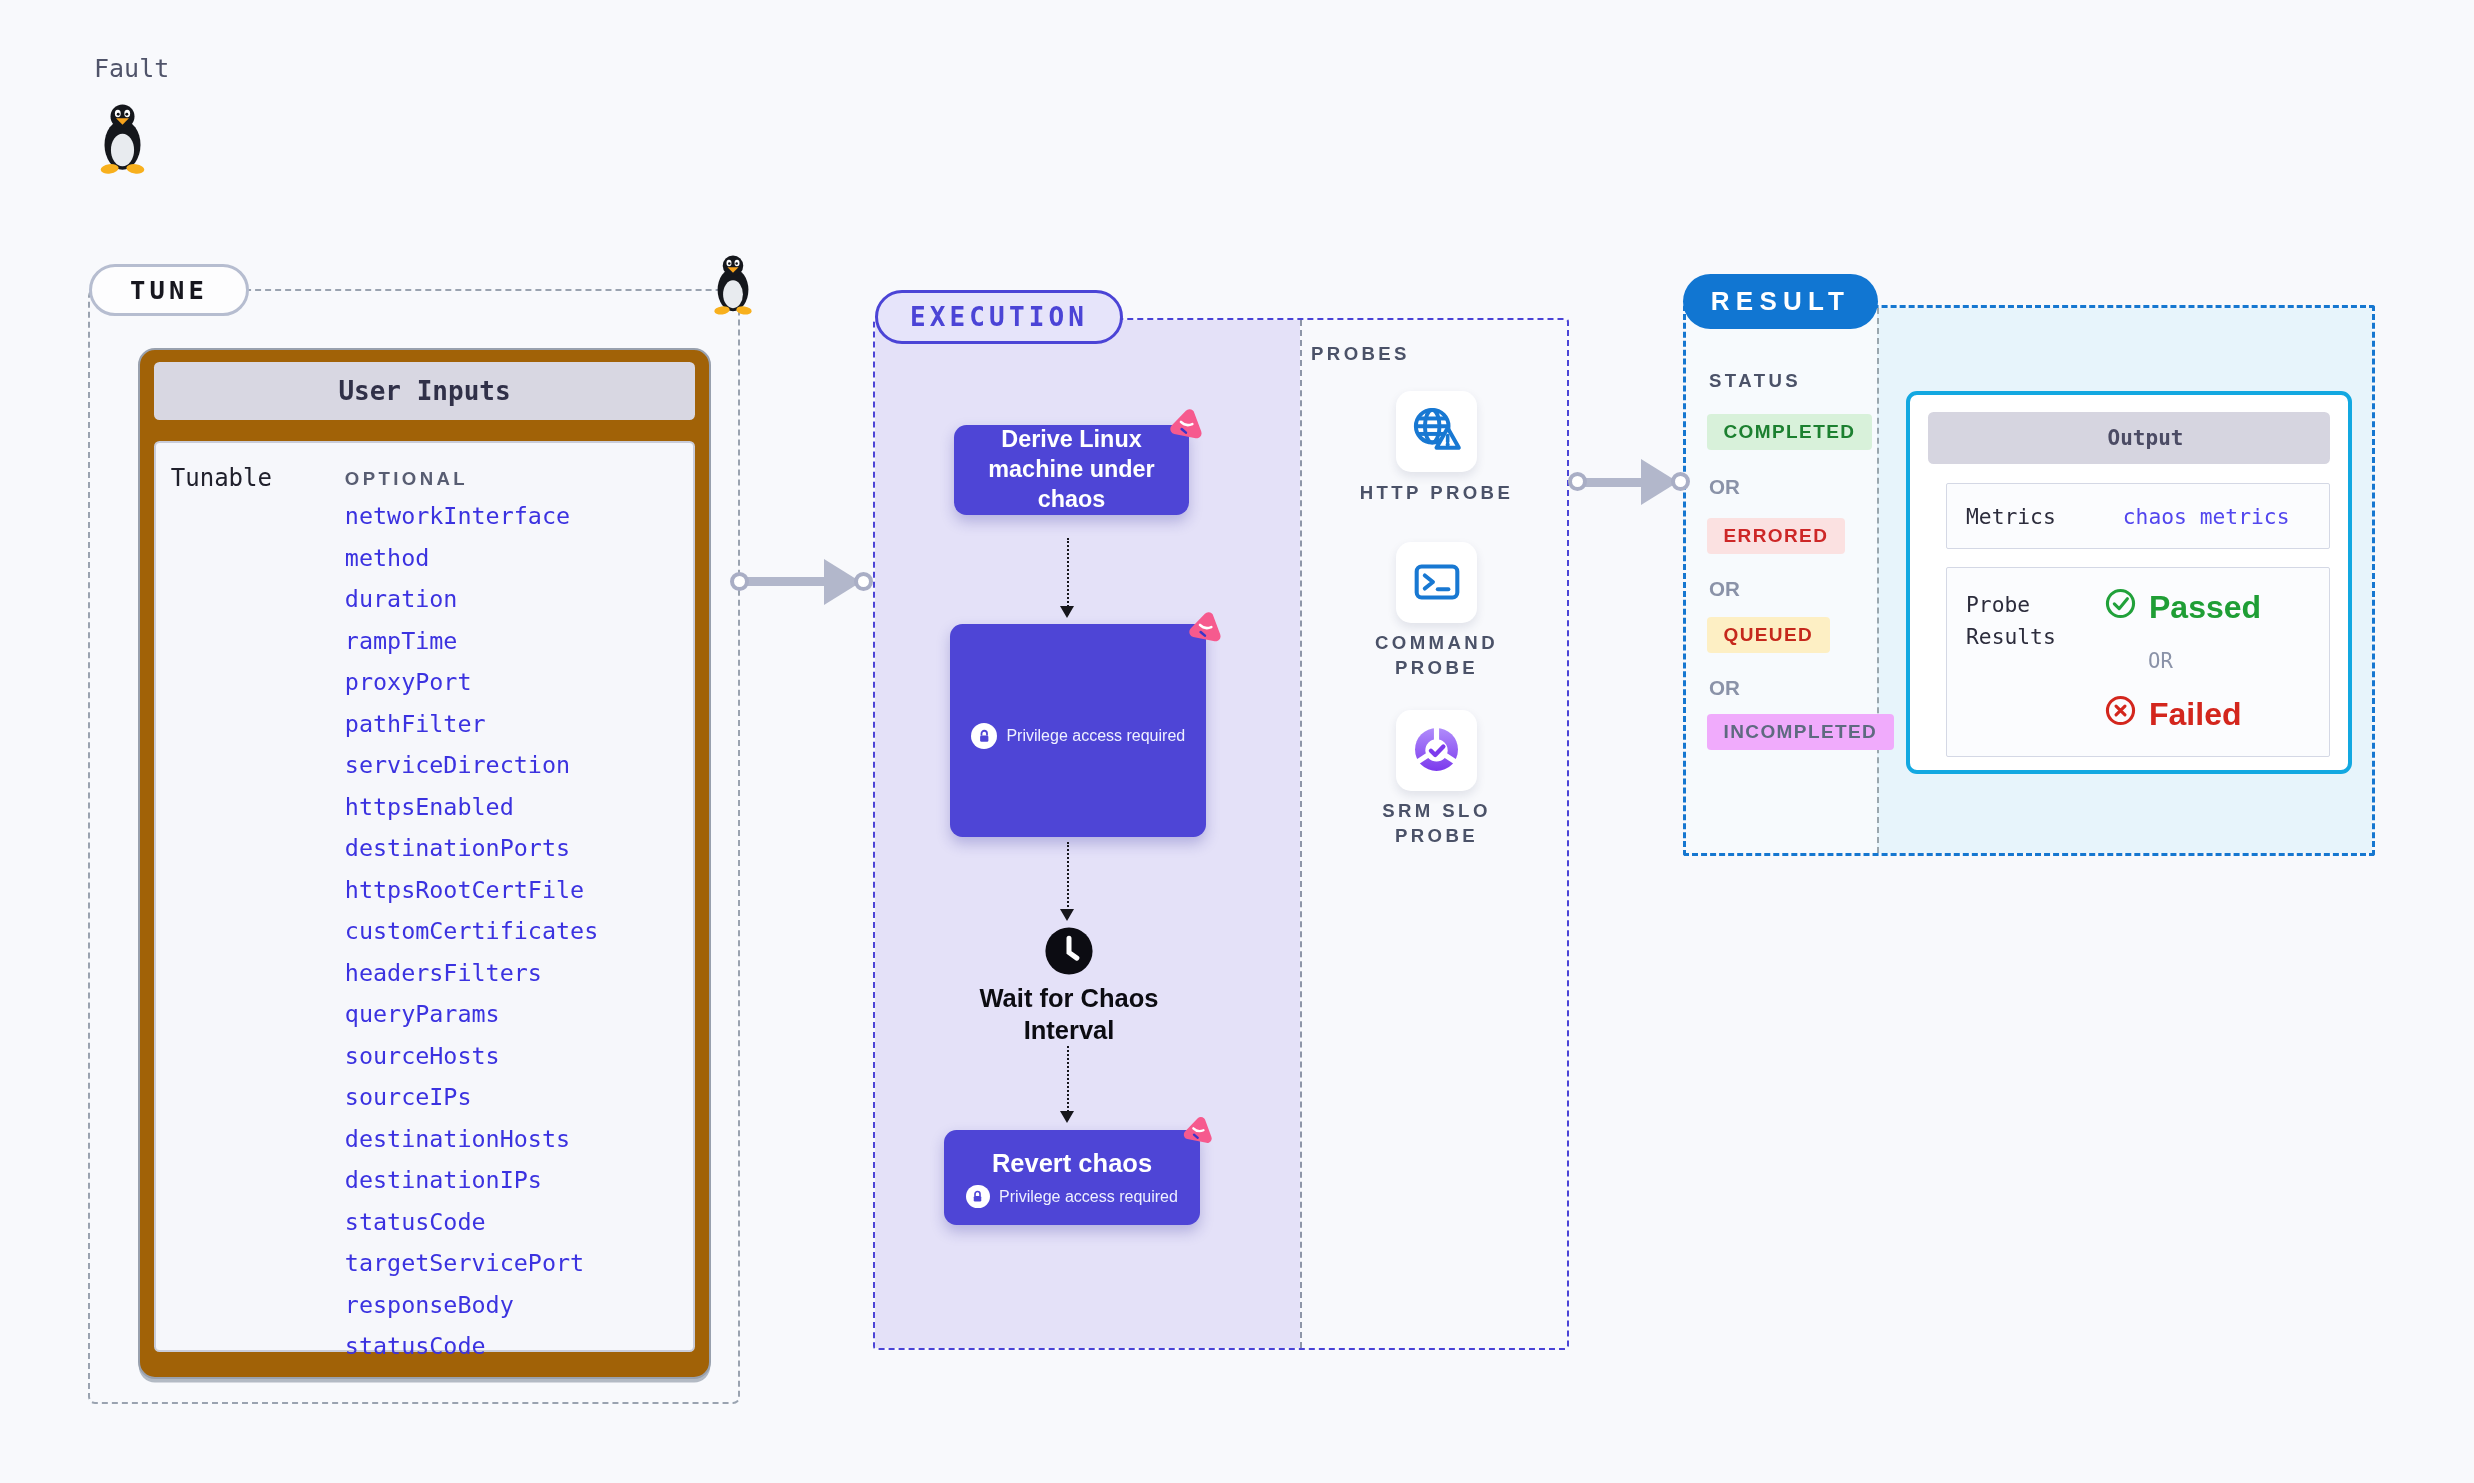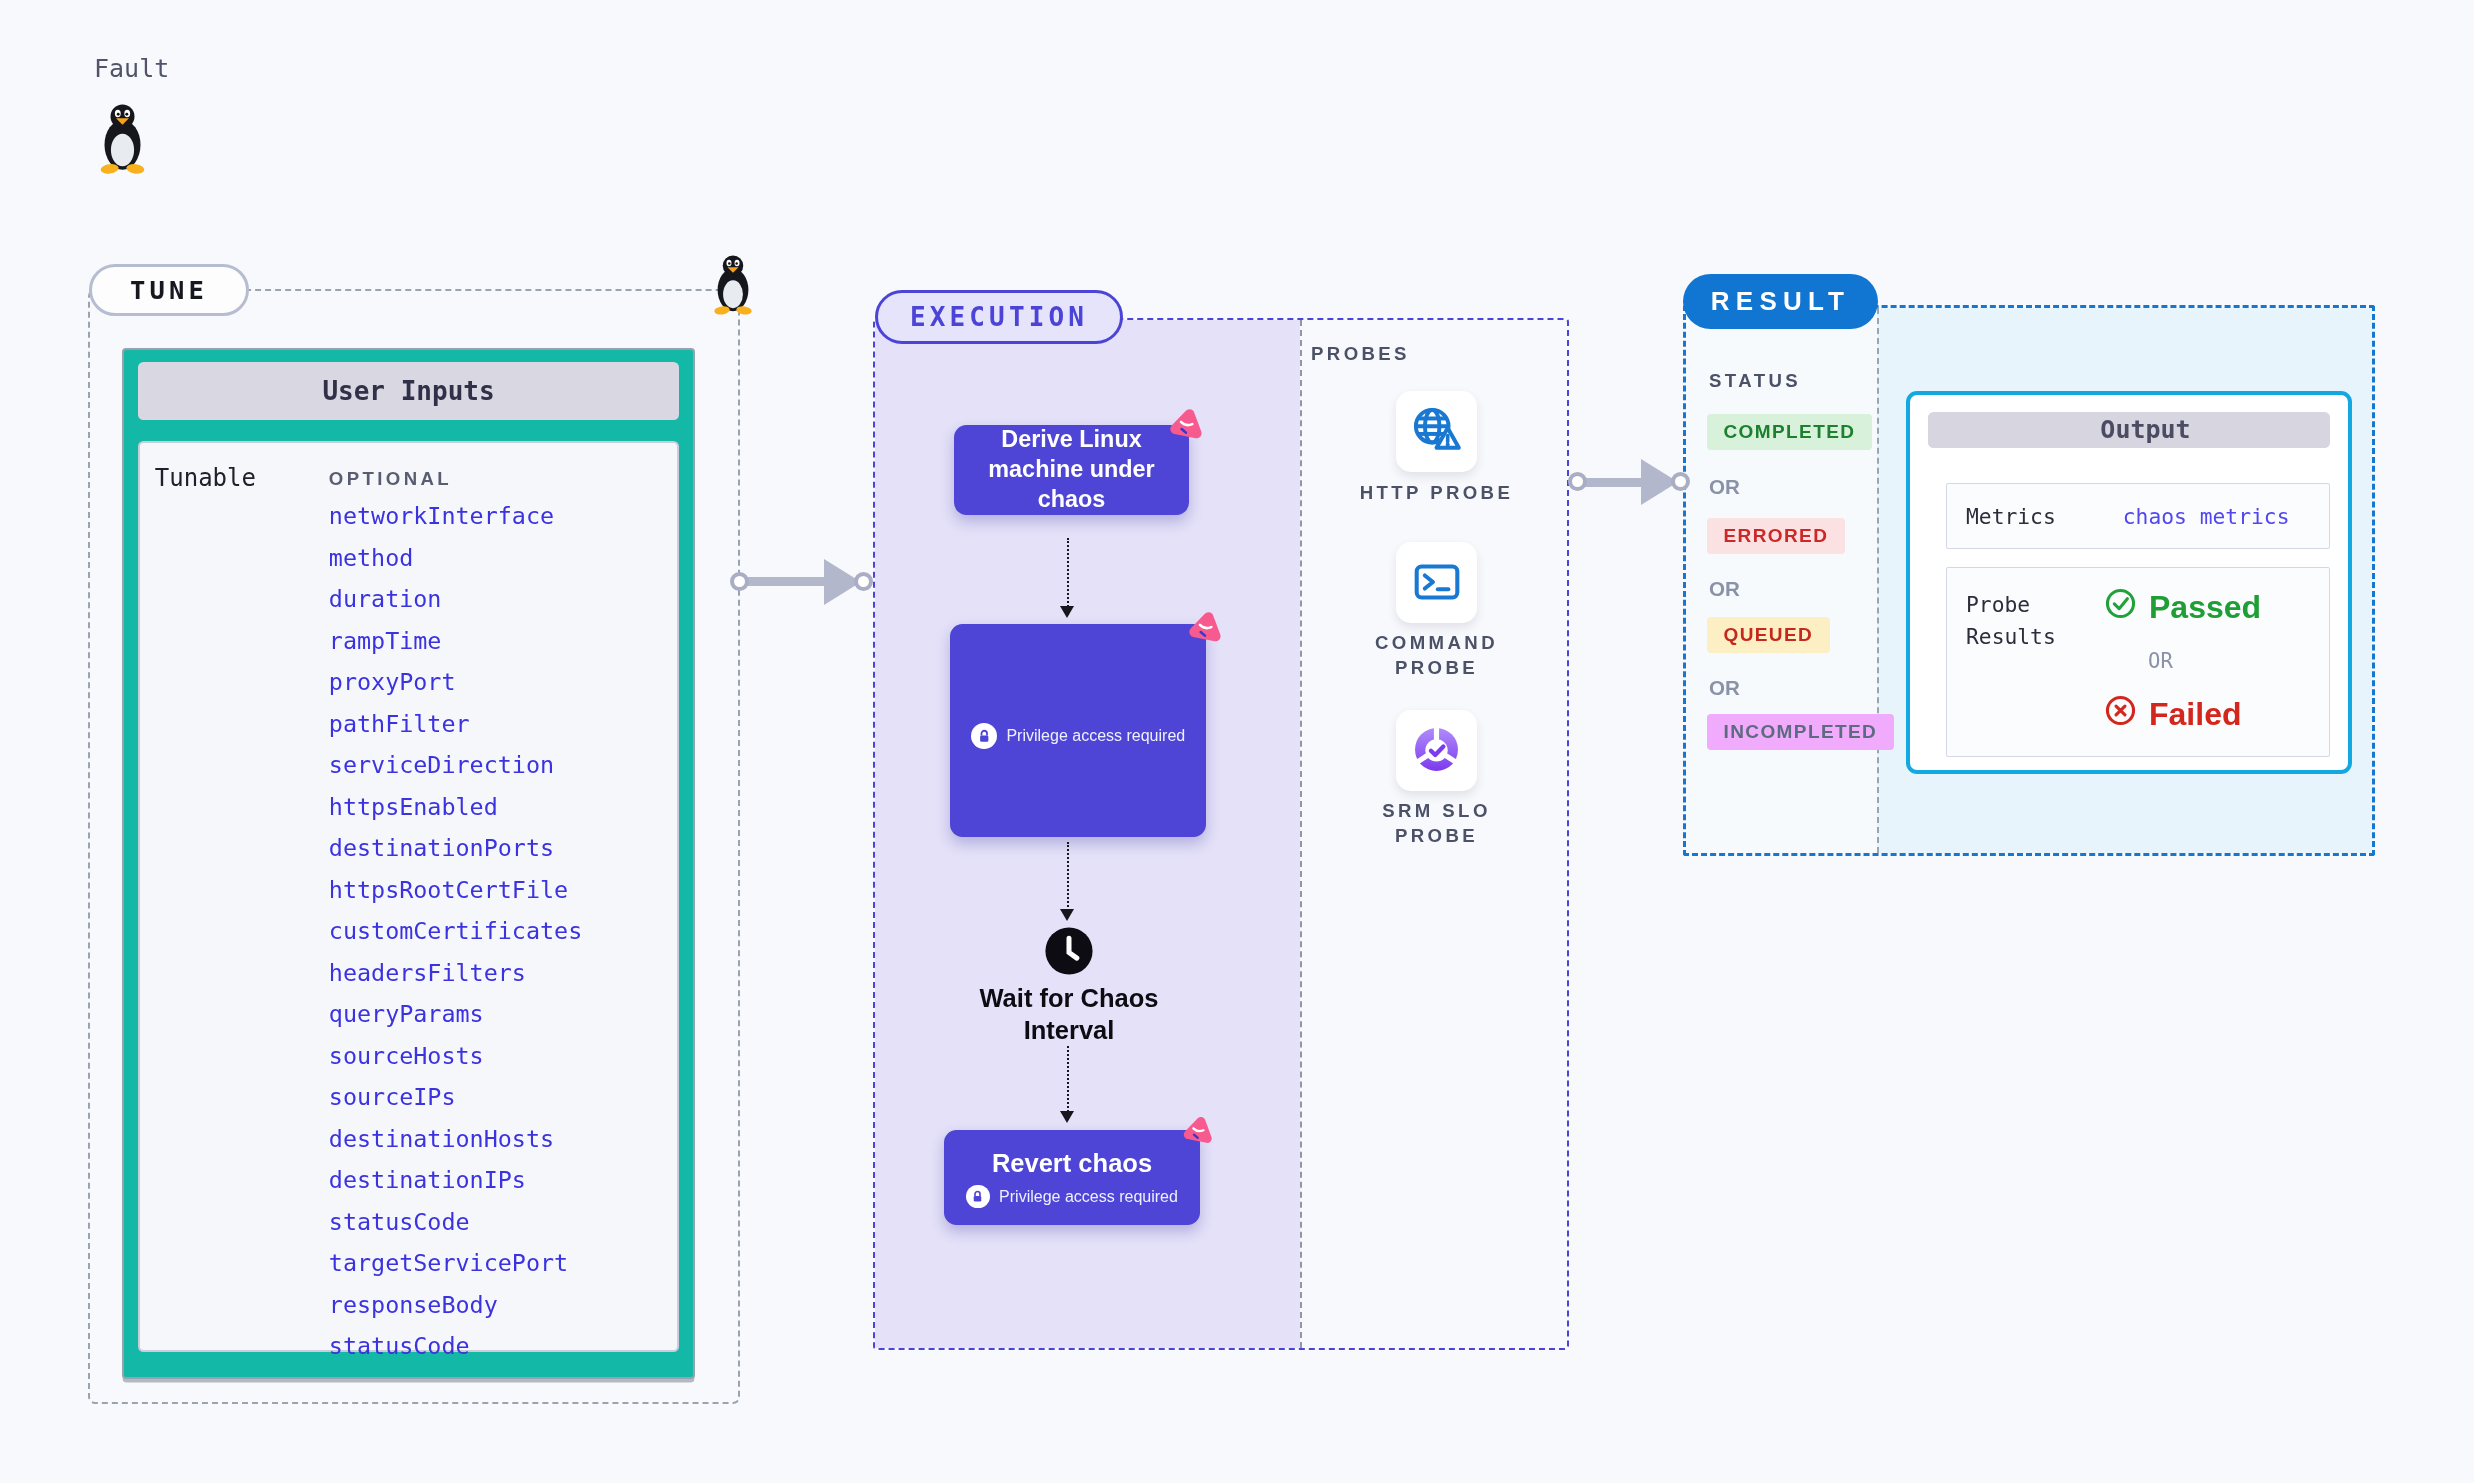--- a/index.html
+++ b/index.html
@@ -14,22 +14,22 @@
   .tux-lg { position:absolute; left:95px; top:102px; width:55px; height:72px; }
   .tux-sm { position:absolute; left:711px; top:253px; width:44px; height:62px; z-index:5; }
 
   
   .tune-box { position:absolute; left:88px; top:289px; width:652px; height:1115px;
               border:2.8px dashed #9aa3b0; border-radius:6.9px; }
   .pill { display:inline-flex; align-items:center; justify-content:center; border-radius:33px; }
   .tune-pill { position:absolute; left:89px; top:264px; width:160px; height:52px; z-index:6;
                background:#fdfdfe; border:3.4px solid #b6bdd0; font-family:"DejaVu Sans Mono",monospace;
                font-weight:bold; font-size:25.5px; letter-spacing:4.1px; color:#17171f; }
-  .ui-card { position:absolute; left:122px; top:348px; width:573px; height:1031px;
-             background:#14b8a6; border:2.8px solid #99a1ae; border-radius:4px;
+  .ui-card { position:absolute; left:138px; top:348px; width:573px; height:1031px;
+             background:#a16207; border:2.8px solid #99a1ae; border-radius:17px;
              box-shadow:0 4.1px 0 -0.7px #b3bac4; }
   .ui-header { position:absolute; left:13.8px; top:12.4px; right:13.8px; height:58px;
                background:#d8d7e2; border-radius:5.5px; display:flex; align-items:center; justify-content:center;
                font-family:"DejaVu Sans Mono",monospace; font-weight:bold; font-size:26px; color:#303048; }
   .ui-list { position:absolute; left:13.8px; top:91px; right:13.8px; bottom:25px;
              background:#f6f7fb; border:2.1px solid #c9ccd9; border-radius:5.5px; }
   .tunable-label { position:absolute; left:15px; top:20.6px; font-family:"DejaVu Sans Mono",monospace;
                    font-size:24px; color:#20202c; }
   .optional-label { position:absolute; left:189px; top:25px; font-size:18.6px; font-weight:bold;
                     letter-spacing:3.4px; color:#585d72; }
@@ -92,23 +92,23 @@
   .badge { position:absolute; left:1707px; padding:6.9px 16.5px; border-radius:4.1px; font-weight:bold;
            font-size:19px; letter-spacing:1.4px; }
   .or-label { position:absolute; left:1709px; font-size:20.6px; font-weight:bold; color:#8a92a8; }
   .b-completed { top:414px; background:#d8f1da; color:#1c8030; }
   .b-errored   { top:518px; background:#fbe1e1; color:#cd2727; }
   .b-queued    { top:617px; background:#fdefc4; color:#c5281c; }
   .b-incompleted { top:714px; background:#f0abfc; color:#5e6a80; }
 
   .output-box { position:absolute; left:1906px; top:391px; width:446px; height:383px; background:#ffffff;
                 border:4.1px solid #13a8e1; border-radius:11px; z-index:4; }
-  .output-header { position:absolute; left:18px; top:16.5px; right:18px; height:36px; background:#d6d5e0;
+  .output-header { position:absolute; left:18px; top:16.5px; right:18px; height:52px; background:#d6d5e0;
                    border-radius:5.5px; display:flex; align-items:center; justify-content:center;
-                   font-family:"DejaVu Sans Mono",monospace; font-weight:bold; font-size:25px; color:#4b4b64;padding-left:33px; }
+                   font-family:"DejaVu Sans Mono",monospace; font-weight:bold; font-size:21px; color:#4b4b64;padding-left:33px; }
   .output-row { position:absolute; left:36px; right:18px; background:#fbfcfe; border:1.7px solid #d4d8e5;
                 border-radius:2px; }
   .row-metrics { top:88px; height:66px; display:flex; align-items:center; }
   .metrics-label { font-family:"DejaVu Sans Mono",monospace; font-size:21.3px; color:#2c2c3c; margin-left:19px; }
   .metrics-value { font-family:"DejaVu Sans Mono",monospace; font-size:21.3px; color:#5246ee; margin-left:67px; }
   .row-probe { top:172px; height:190px; display:flex; }
   .probe-results-label { font-family:"DejaVu Sans Mono",monospace; font-size:21.3px; line-height:1.5;
                          color:#2c2c3c; width:138px; margin:20.6px 0 0 19px; }
   .probe-outcomes { display:flex; flex-direction:column; justify-content:space-between;
                     padding:19px 0 20.6px 0; }

